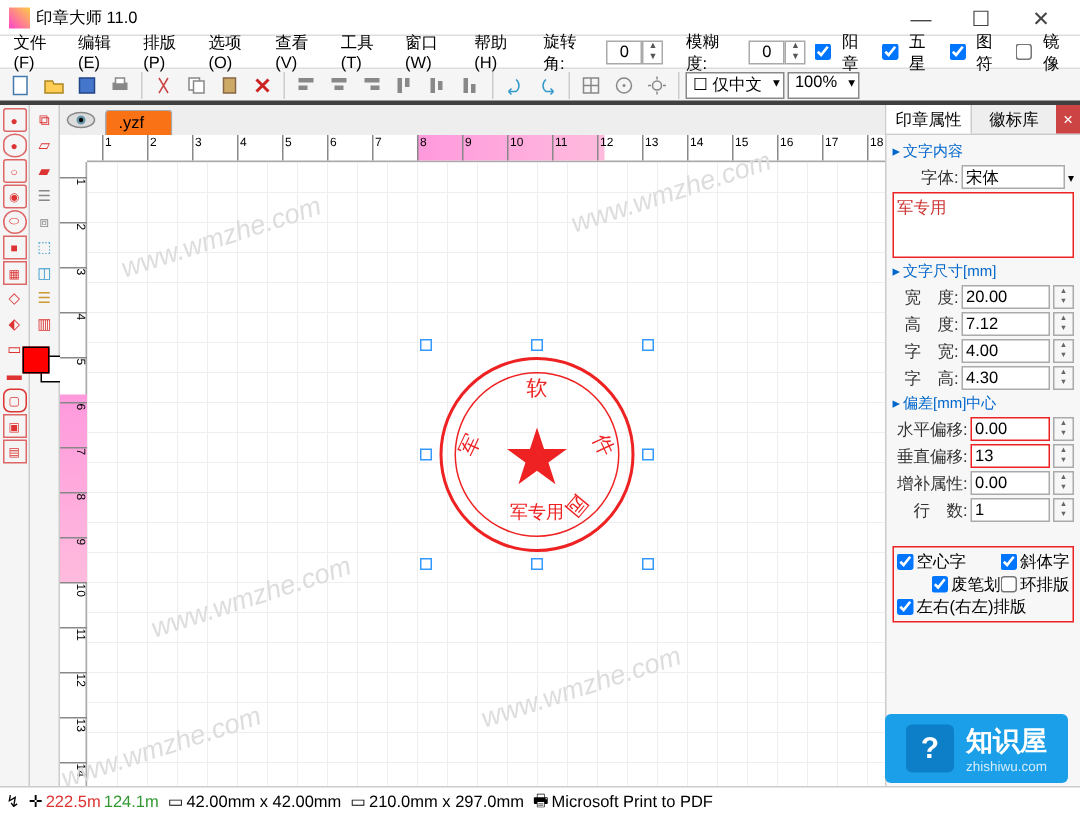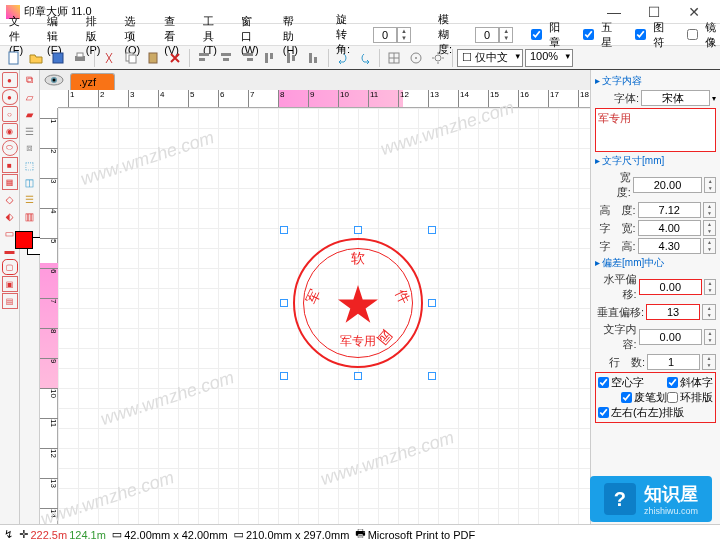--- a/index.html
+++ b/index.html
@@ -1,28 +1,28 @@
 <!DOCTYPE html>
 <html><head>
 <meta charset="utf-8">
 <style>
 *{margin:0;padding:0;box-sizing:border-box;font-family:"Microsoft YaHei",SimSun,sans-serif;font-size:11px}
 body{background:#f0f0f0;width:720px;height:544px;overflow:hidden;position:relative}
 .titlebar{height:24px;background:#fff;display:flex;align-items:center;padding:0 6px;border-bottom:1px solid #ddd}
 .titlebar .icon{width:14px;height:14px;background:linear-gradient(45deg,#f4c,#fc4);margin-right:4px}
 .titlebar .title{flex:1}
 .titlebar .winbtn{width:40px;text-align:center;font-size:14px;color:#444}
-.menubar{height:22px;background:#fff;display:flex;align-items:center;padding:0 4px;gap:14px;border-bottom:1px solid #ddd}
+.menubar{height:22px;background:#fff;display:flex;align-items:center;padding:0 4px;gap:2px;border-bottom:1px solid #ddd}
 .menubar span{padding:2px 5px}
 .menubar .spin{display:inline-flex;align-items:center;margin-left:4px}
 .menubar .spin input{width:24px;height:16px;border:1px solid #aaa;text-align:center}
 .menubar .spin .ud{width:14px;height:16px;border:1px solid #aaa;display:flex;flex-direction:column}
 .menubar .spin .ud b{flex:1;font-size:6px;text-align:center;line-height:7px;color:#555}
 .menubar label{margin-left:4px}
-.toolbar{height:24px;background:#f5f5f5;display:flex;align-items:center;padding:0 4px;gap:2px;border-bottom:1px solid #404040}
+.toolbar{height:24px;background:#f5f5f5;display:flex;align-items:center;padding:0 4px;gap:2px;border-bottom:3px solid #404040}
 .tbtn{width:20px;height:20px;display:flex;align-items:center;justify-content:center;border:1px solid transparent}
 .tbtn svg{width:14px;height:14px}
 .tdiv{width:1px;height:18px;background:#ccc;margin:0 2px}
 .toolbar .combo{border:1px solid #888;height:18px;padding:0 14px 0 4px;background:#fff;position:relative}
 .toolbar .combo::after{content:"▾";position:absolute;right:2px;top:1px;font-size:9px}
 .main{display:flex;height:454px}
 .leftbar{width:20px;background:#f5f5f5;border-right:1px solid #ccc;display:flex;flex-direction:column;align-items:center;padding-top:2px;gap:1px}
 .lb{width:16px;height:16px;border:1px solid #d66;border-radius:2px;display:flex;align-items:center;justify-content:center;font-size:8px;color:#d33}
 .lb.sq{border-radius:0}
 .lb2{width:16px;height:16px;display:flex;align-items:center;justify-content:center;color:#d33;font-size:10px}
@@ -52,28 +52,28 @@
 .panel{width:130px;background:#f7f7f7;border-left:1px solid #ccc;display:flex;flex-direction:column}
 .panel-tabs{height:20px;display:flex;background:#eee;border-bottom:1px solid #ccc}
 .panel-tabs span{flex:1;text-align:center;line-height:20px}
 .panel-tabs .act{background:#fff;border-right:1px solid #ccc}
 .panel .close{width:16px;background:#c44;color:#fff;text-align:center;line-height:20px}
 .panel-body{padding:2px 4px;overflow:hidden}
 .sect{color:#06c;font-size:10px;margin-top:2px}
 .sect::before{content:"▸";color:#06c;margin-right:2px}
 .row{display:flex;align-items:center;margin:2px 0;gap:2px}
 .row label{width:44px;text-align:right;color:#333}
-.row .val{flex:1;height:16px;border:1px solid #aaa;background:#fff;padding:0 20px;display:flex;align-items:center}
+.row .val{flex:1;height:16px;border:1px solid #aaa;background:#fff;padding:0 2px;display:flex;align-items:center}
 .row .sp{width:14px;height:16px;border:1px solid #aaa;display:flex;flex-direction:column}
 .row .sp b{flex:1;font-size:5px;text-align:center;line-height:6px;color:#666}
 .redbox{border:1.5px solid #e22 !important}
 .bigtext{height:44px;border:1.5px solid #e22;background:#fff;padding:2px;color:#c33;margin:2px 0}
 .chk{display:flex;align-items:center;gap:2px;font-size:10px}
 .chk input{width:11px;height:11px}
-.chkgrid{border:1.5px solid #e22;padding:2px;margin-top:2px}
+.chkgrid{border:1.5px solid #e22;padding:2px;margin-top:16px}
 .statusbar{height:20px;display:flex;align-items:center;background:#fff;border-top:1px solid #ccc;padding:0 4px;gap:6px;font-size:10px}
 .sb{display:flex;align-items:center;gap:2px}
 .sb .r{color:#d33}.sb .g{color:#393}
 .logo{position:absolute;right:8px;bottom:22px;display:flex;align-items:center;background:#1a9fe8;color:#fff;padding:6px 14px;border-radius:4px;gap:8px}
 .logo .q{width:32px;height:32px;background:#0d7fc8;border-radius:4px;display:flex;align-items:center;justify-content:center;font-size:20px;font-weight:bold}
 .logo .t{font-size:18px;font-weight:bold}
 .logo .s{font-size:9px;opacity:.8}
 </style>
 </head>
 <body>
@@ -349,20 +349,25 @@
       <div class="handle" style="left:370px;top:118px"></div>
       <div class="handle" style="left:222px;top:191px"></div>
       <div class="handle" style="left:370px;top:191px"></div>
       <div class="handle" style="left:222px;top:264px"></div>
       <div class="handle" style="left:296px;top:264px"></div>
       <div class="handle" style="left:370px;top:264px"></div>
     </div>
   </div>
 
   <div class="panel">
+    <div class="panel-tabs">
+      <span class="act">印章属性</span>
+      <span>徽标库</span>
+      <div class="close">×</div>
+    </div>
     <div class="panel-body">
       <div class="sect">文字内容</div>
       <div class="row">
           <label>字体:</label>
           <div class="val">
             <span>宋体</span>
           </div>
           <span style="font-size:8px">▾</span>
         </div>
       <div class="bigtext"><span>军专用</span></div>
@@ -422,21 +427,21 @@
           <label style="width:50px">垂直偏移:</label>
           <div class="val redbox">
             <span>13</span>
           </div>
           <div class="sp">
             <b>▲</b>
             <b>▼</b>
           </div>
         </div>
       <div class="row">
-          <label style="width:50px">文字内容:</label>
+          <label style="width:50px">增补属性:</label>
           <div class="val">
             <span>0.00</span>
           </div>
           <div class="sp">
             <b>▲</b>
             <b>▼</b>
           </div>
         </div>
       <div class="row">
           <label style="width:50px">行　数:</label>

